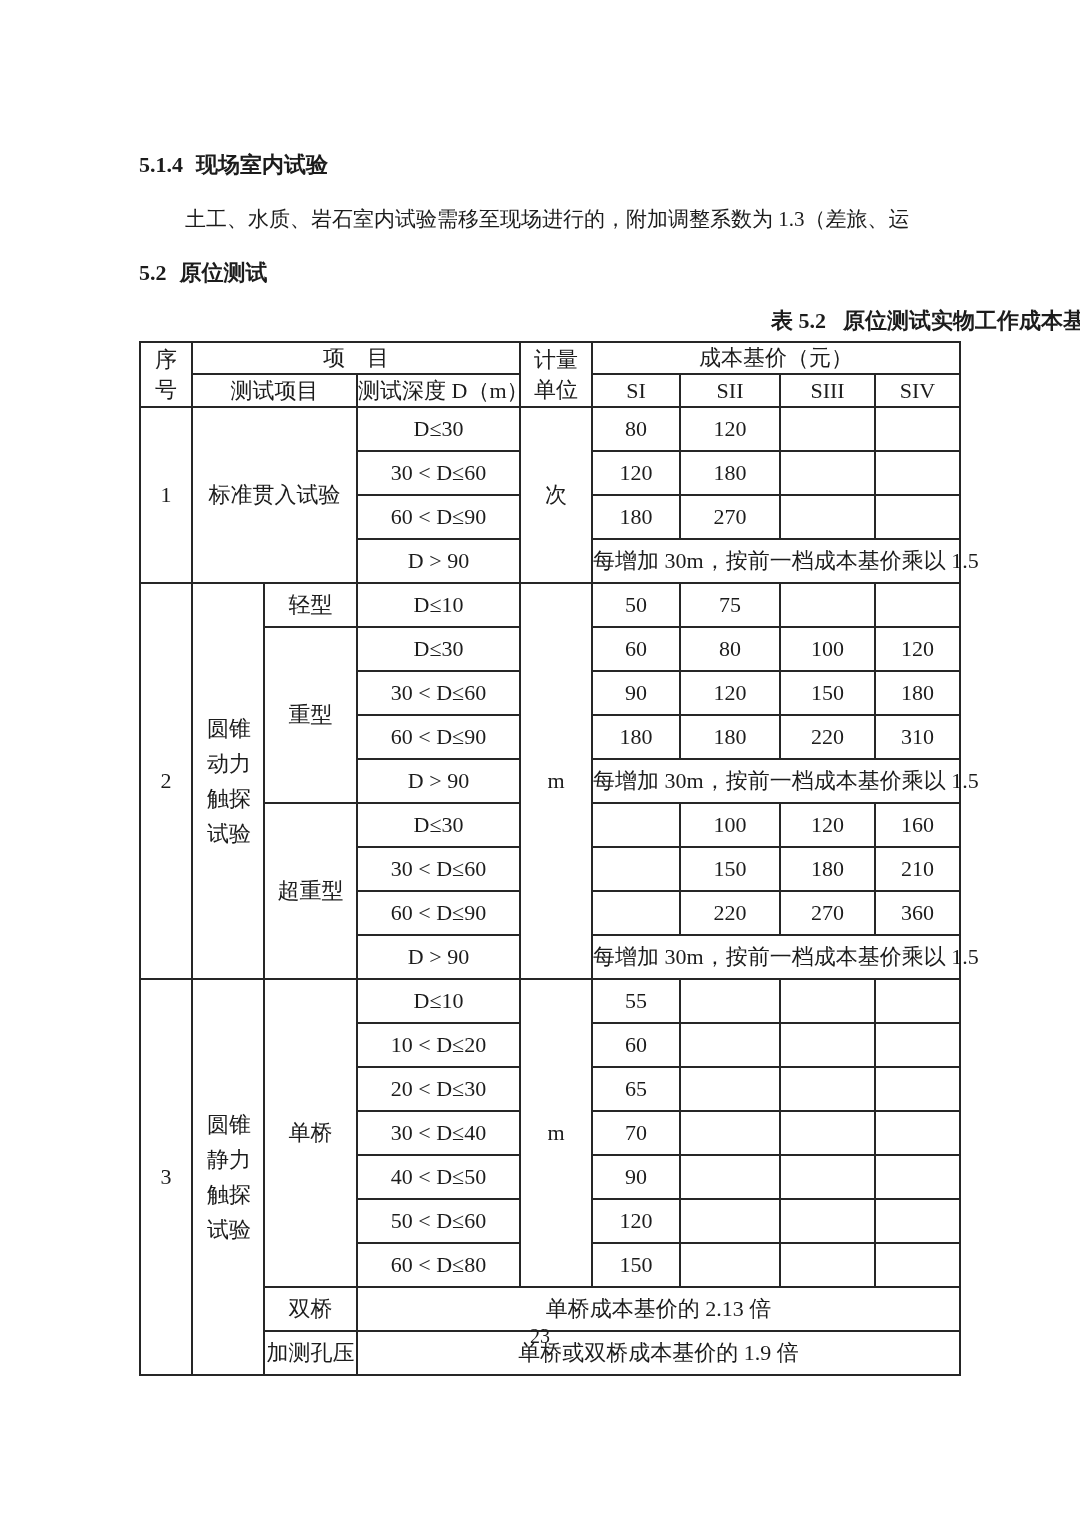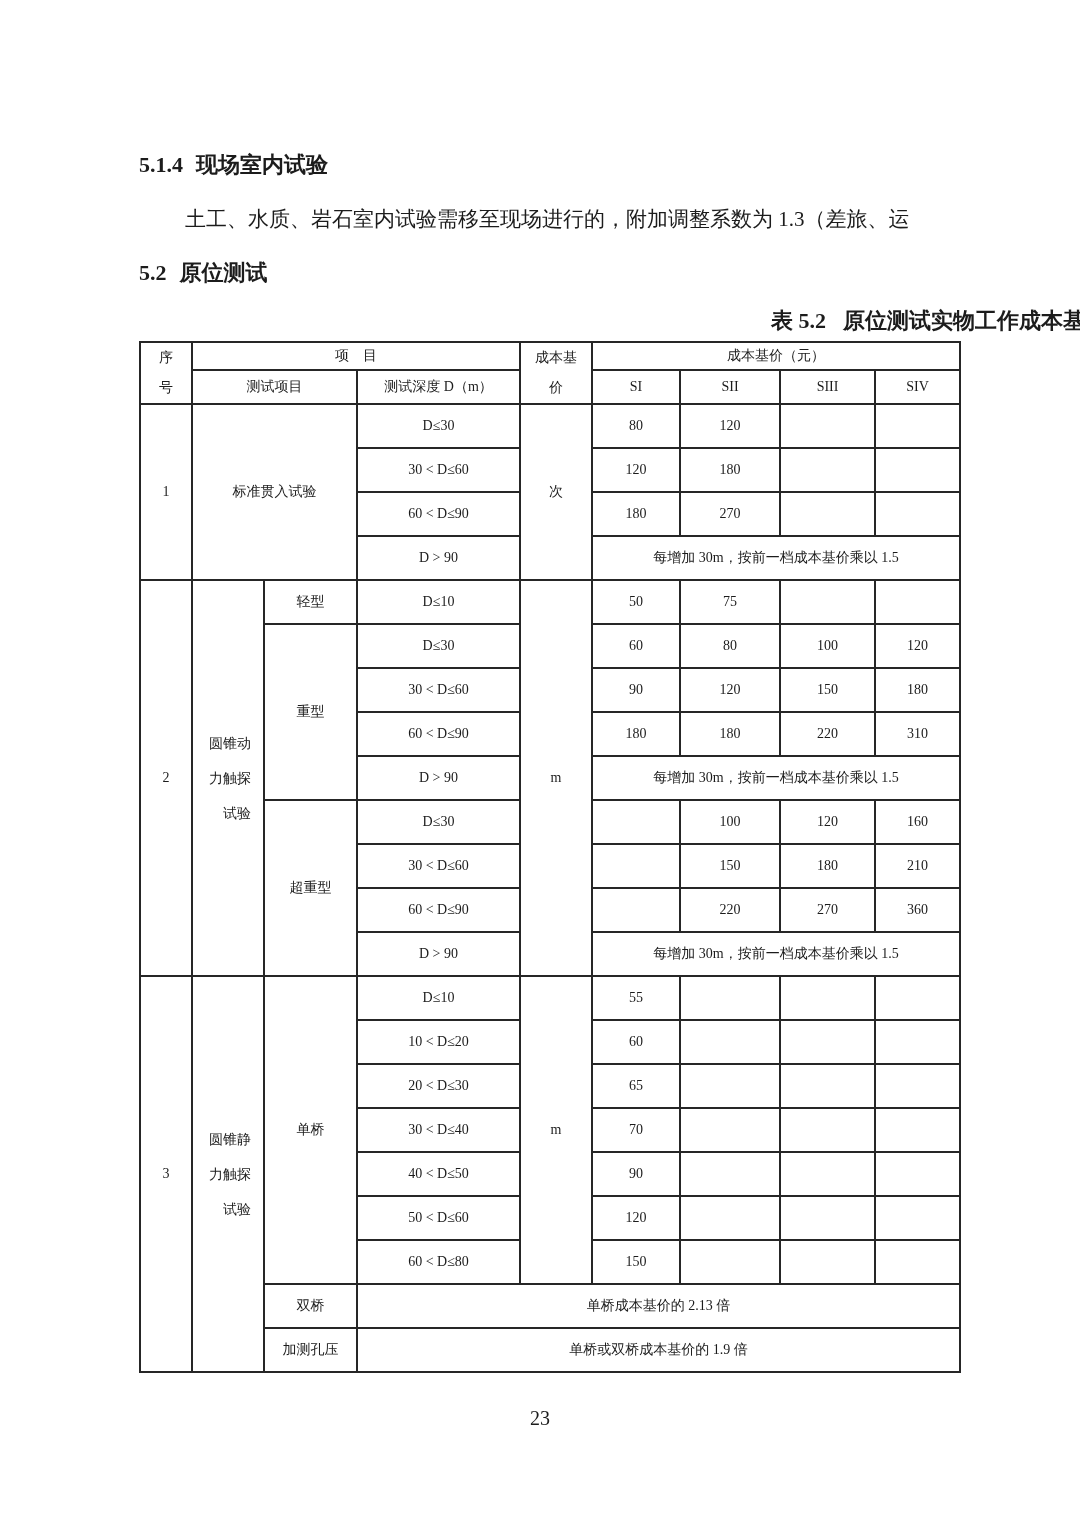--- a/index.html
+++ b/index.html
@@ -19,39 +19,39 @@
   .para .pline.first{text-indent:46px;}
   .h52{margin-top:16px;}
   .table-caption{font-size:22px;font-weight:bold;margin:18px 0 0 0;line-height:30px;text-align:right;}
   .table-caption .cap-title{margin-left:17px;}
 
   table.cost{
     border-collapse:collapse;
     table-layout:fixed;
     width:820px;
     margin-top:5px;
-    font-size:14px;
+    font-size:22px;
   }
   table.cost td{
     border:2px solid #262626;
     text-align:center;
     vertical-align:middle;
     height:42px;
     padding:0;
   }
   tr.hr1 td{height:26px;}
   tr.hr2 td{height:31px;white-space:nowrap;}
   td.dep{text-align:left;padding-left:11px;white-space:nowrap;}
   td.sub{text-align:left;padding-left:7px;white-space:nowrap;}
   td.note{text-align:left;padding-left:12px;white-space:nowrap;}
   .stack-item{display:inline-block;width:46px;line-height:35px;text-align:right;}
   .stack-seq{display:inline-block;width:24px;line-height:30px;}
   .stack-unit{display:inline-block;width:46px;line-height:30px;}
   .page-number{
-    position:absolute;left:0;top:1407px;width:100%;
+    position:absolute;left:0;top:1325px;width:100%;
     text-align:center;font-size:20px;
   }
 </style>
 </head>
 <body>
 
 <div class="page">
   <div class="content">
 
     <h2 class="sec-heading"><span>5.1.4</span><span class="h-title">现场室内试验</span></h2>
@@ -74,21 +74,21 @@
           <col style="width:88px">
           <col style="width:100px">
           <col style="width:95px">
           <col style="width:85px">
       </colgroup>
       <tbody>
 
         <tr class="hr1">
           <td rowspan="2"><span class="stack-seq">序号</span></td>
           <td colspan="3">项　目</td>
-          <td rowspan="2"><span class="stack-unit">成本基价</span></td>
+          <td rowspan="2"><span class="stack-unit">计量单位</span></td>
           <td colspan="4">成本基价（元）</td>
         </tr>
         <tr class="hr2">
           <td colspan="2">测试项目</td>
           <td>测试深度 D（m）</td>
           <td>SI</td>
           <td>SII</td>
           <td>SIII</td>
           <td>SIV</td>
         </tr>

